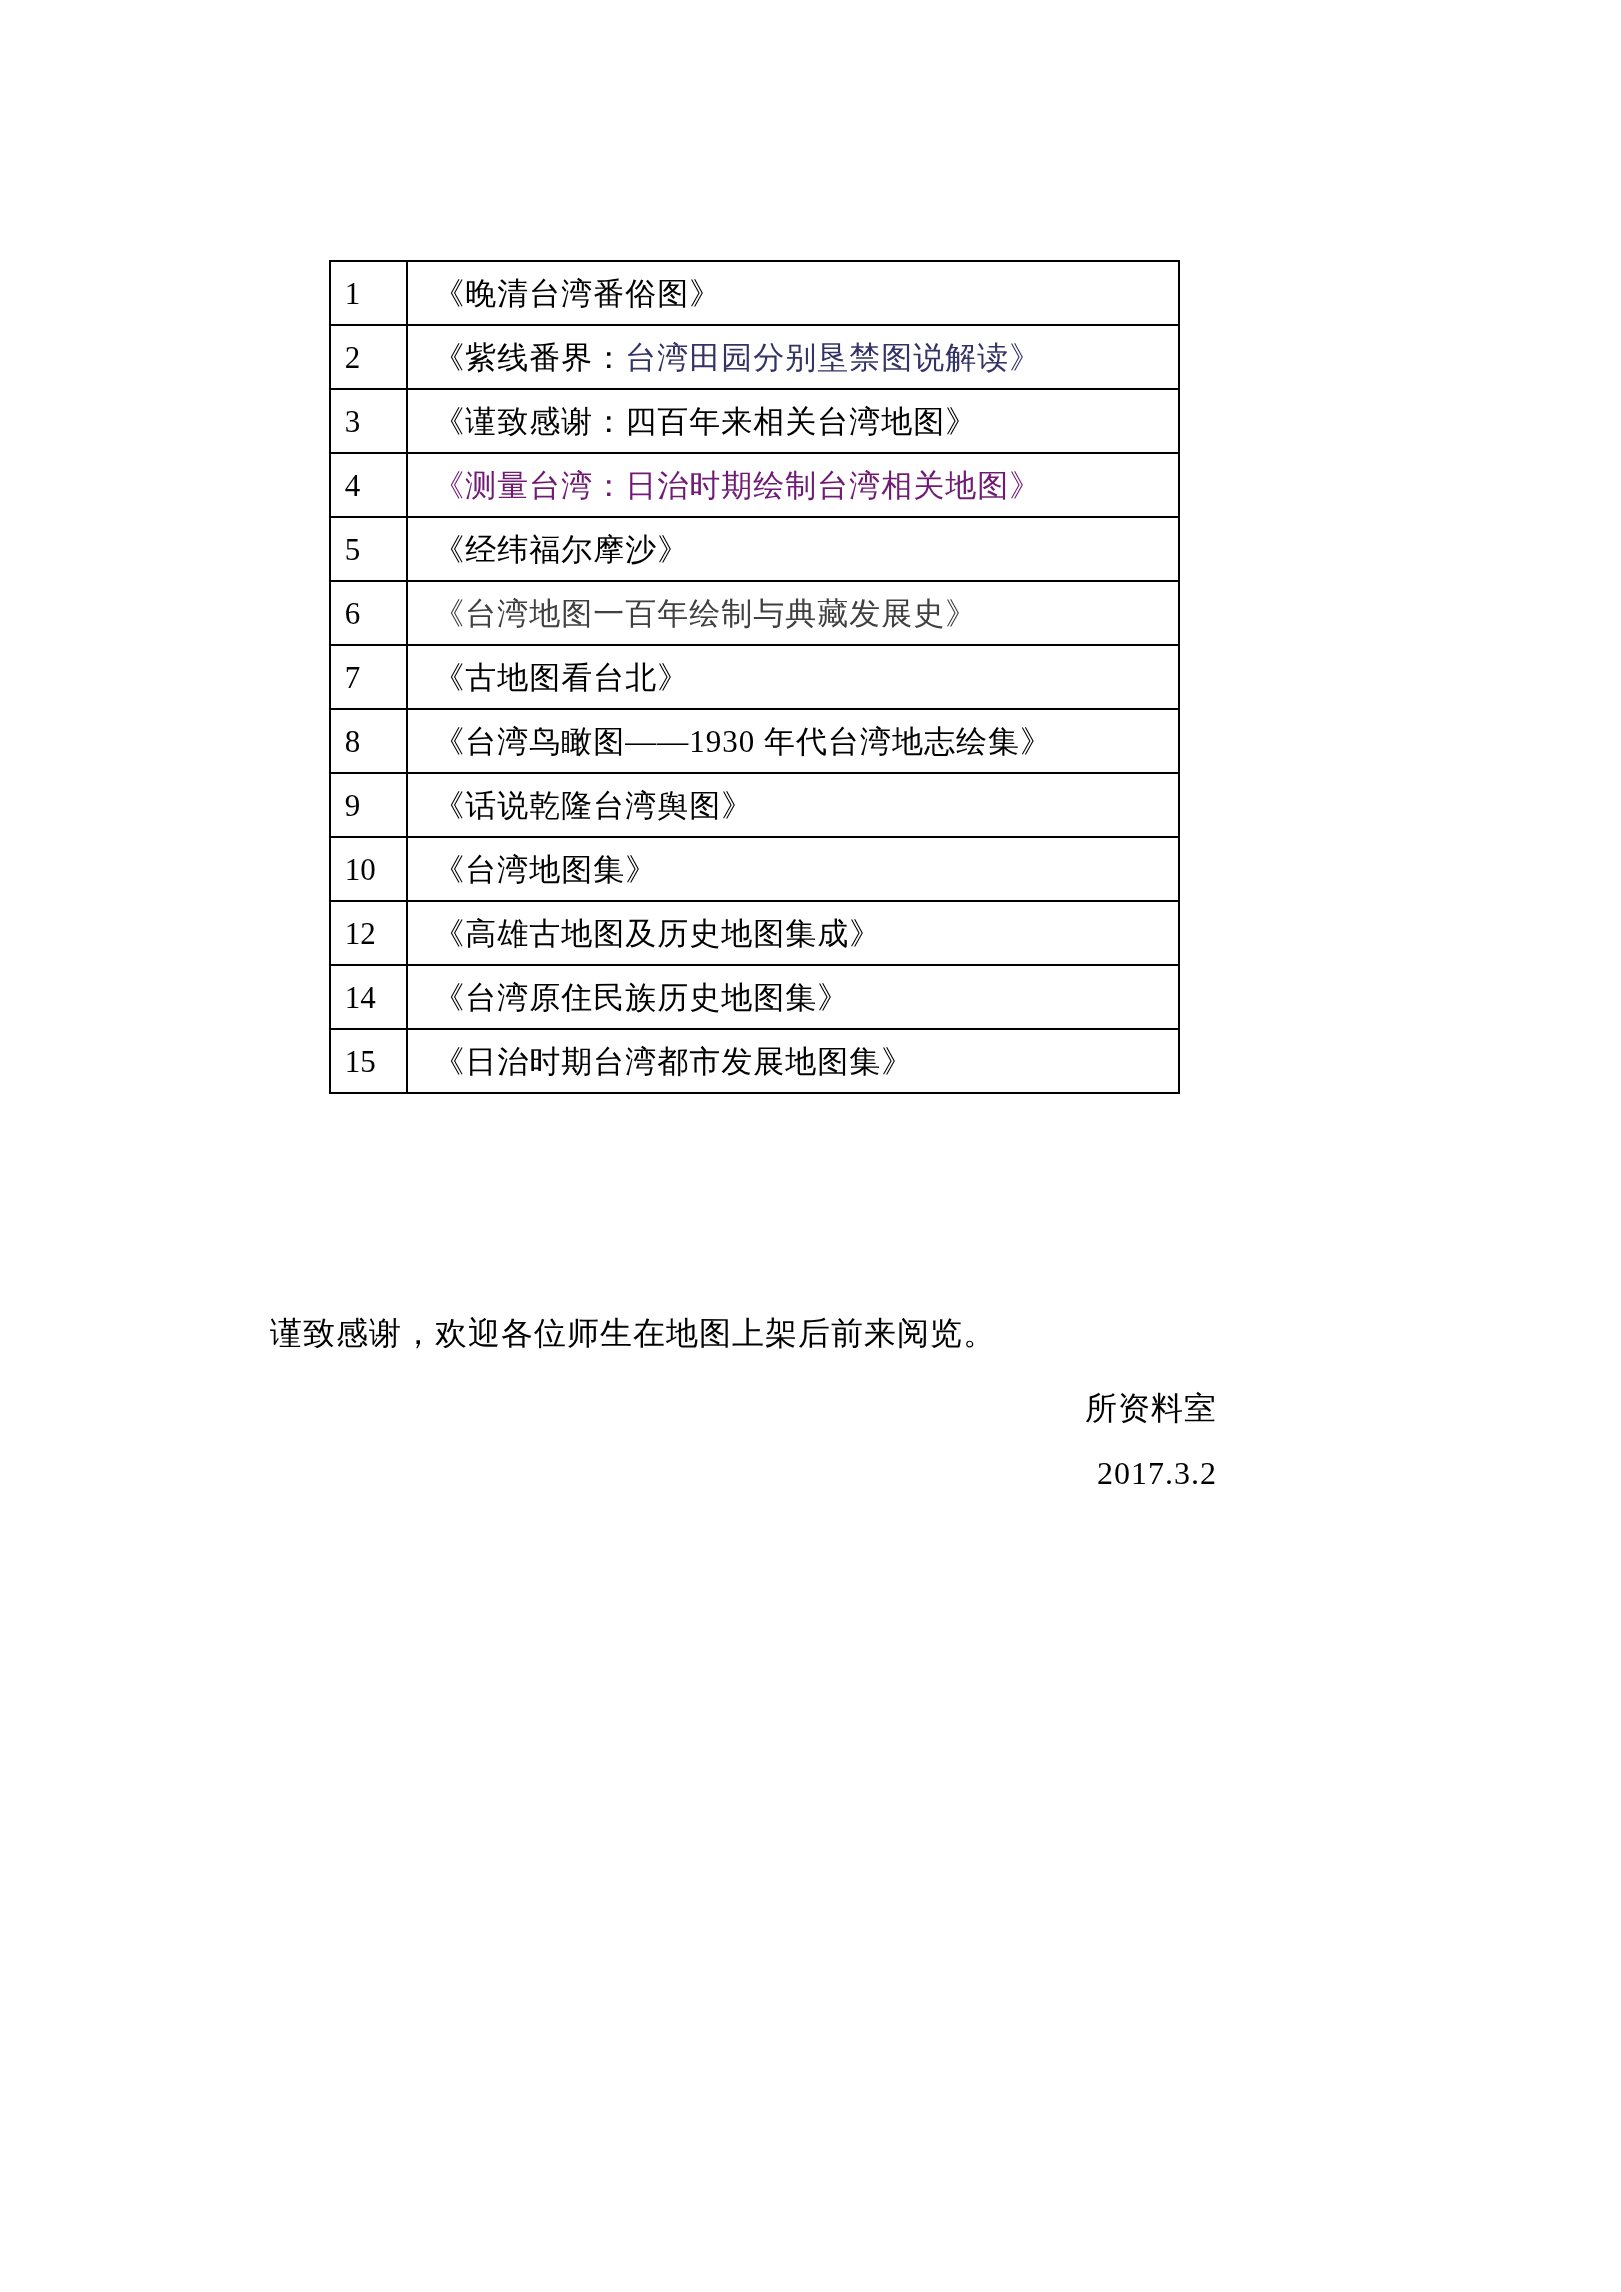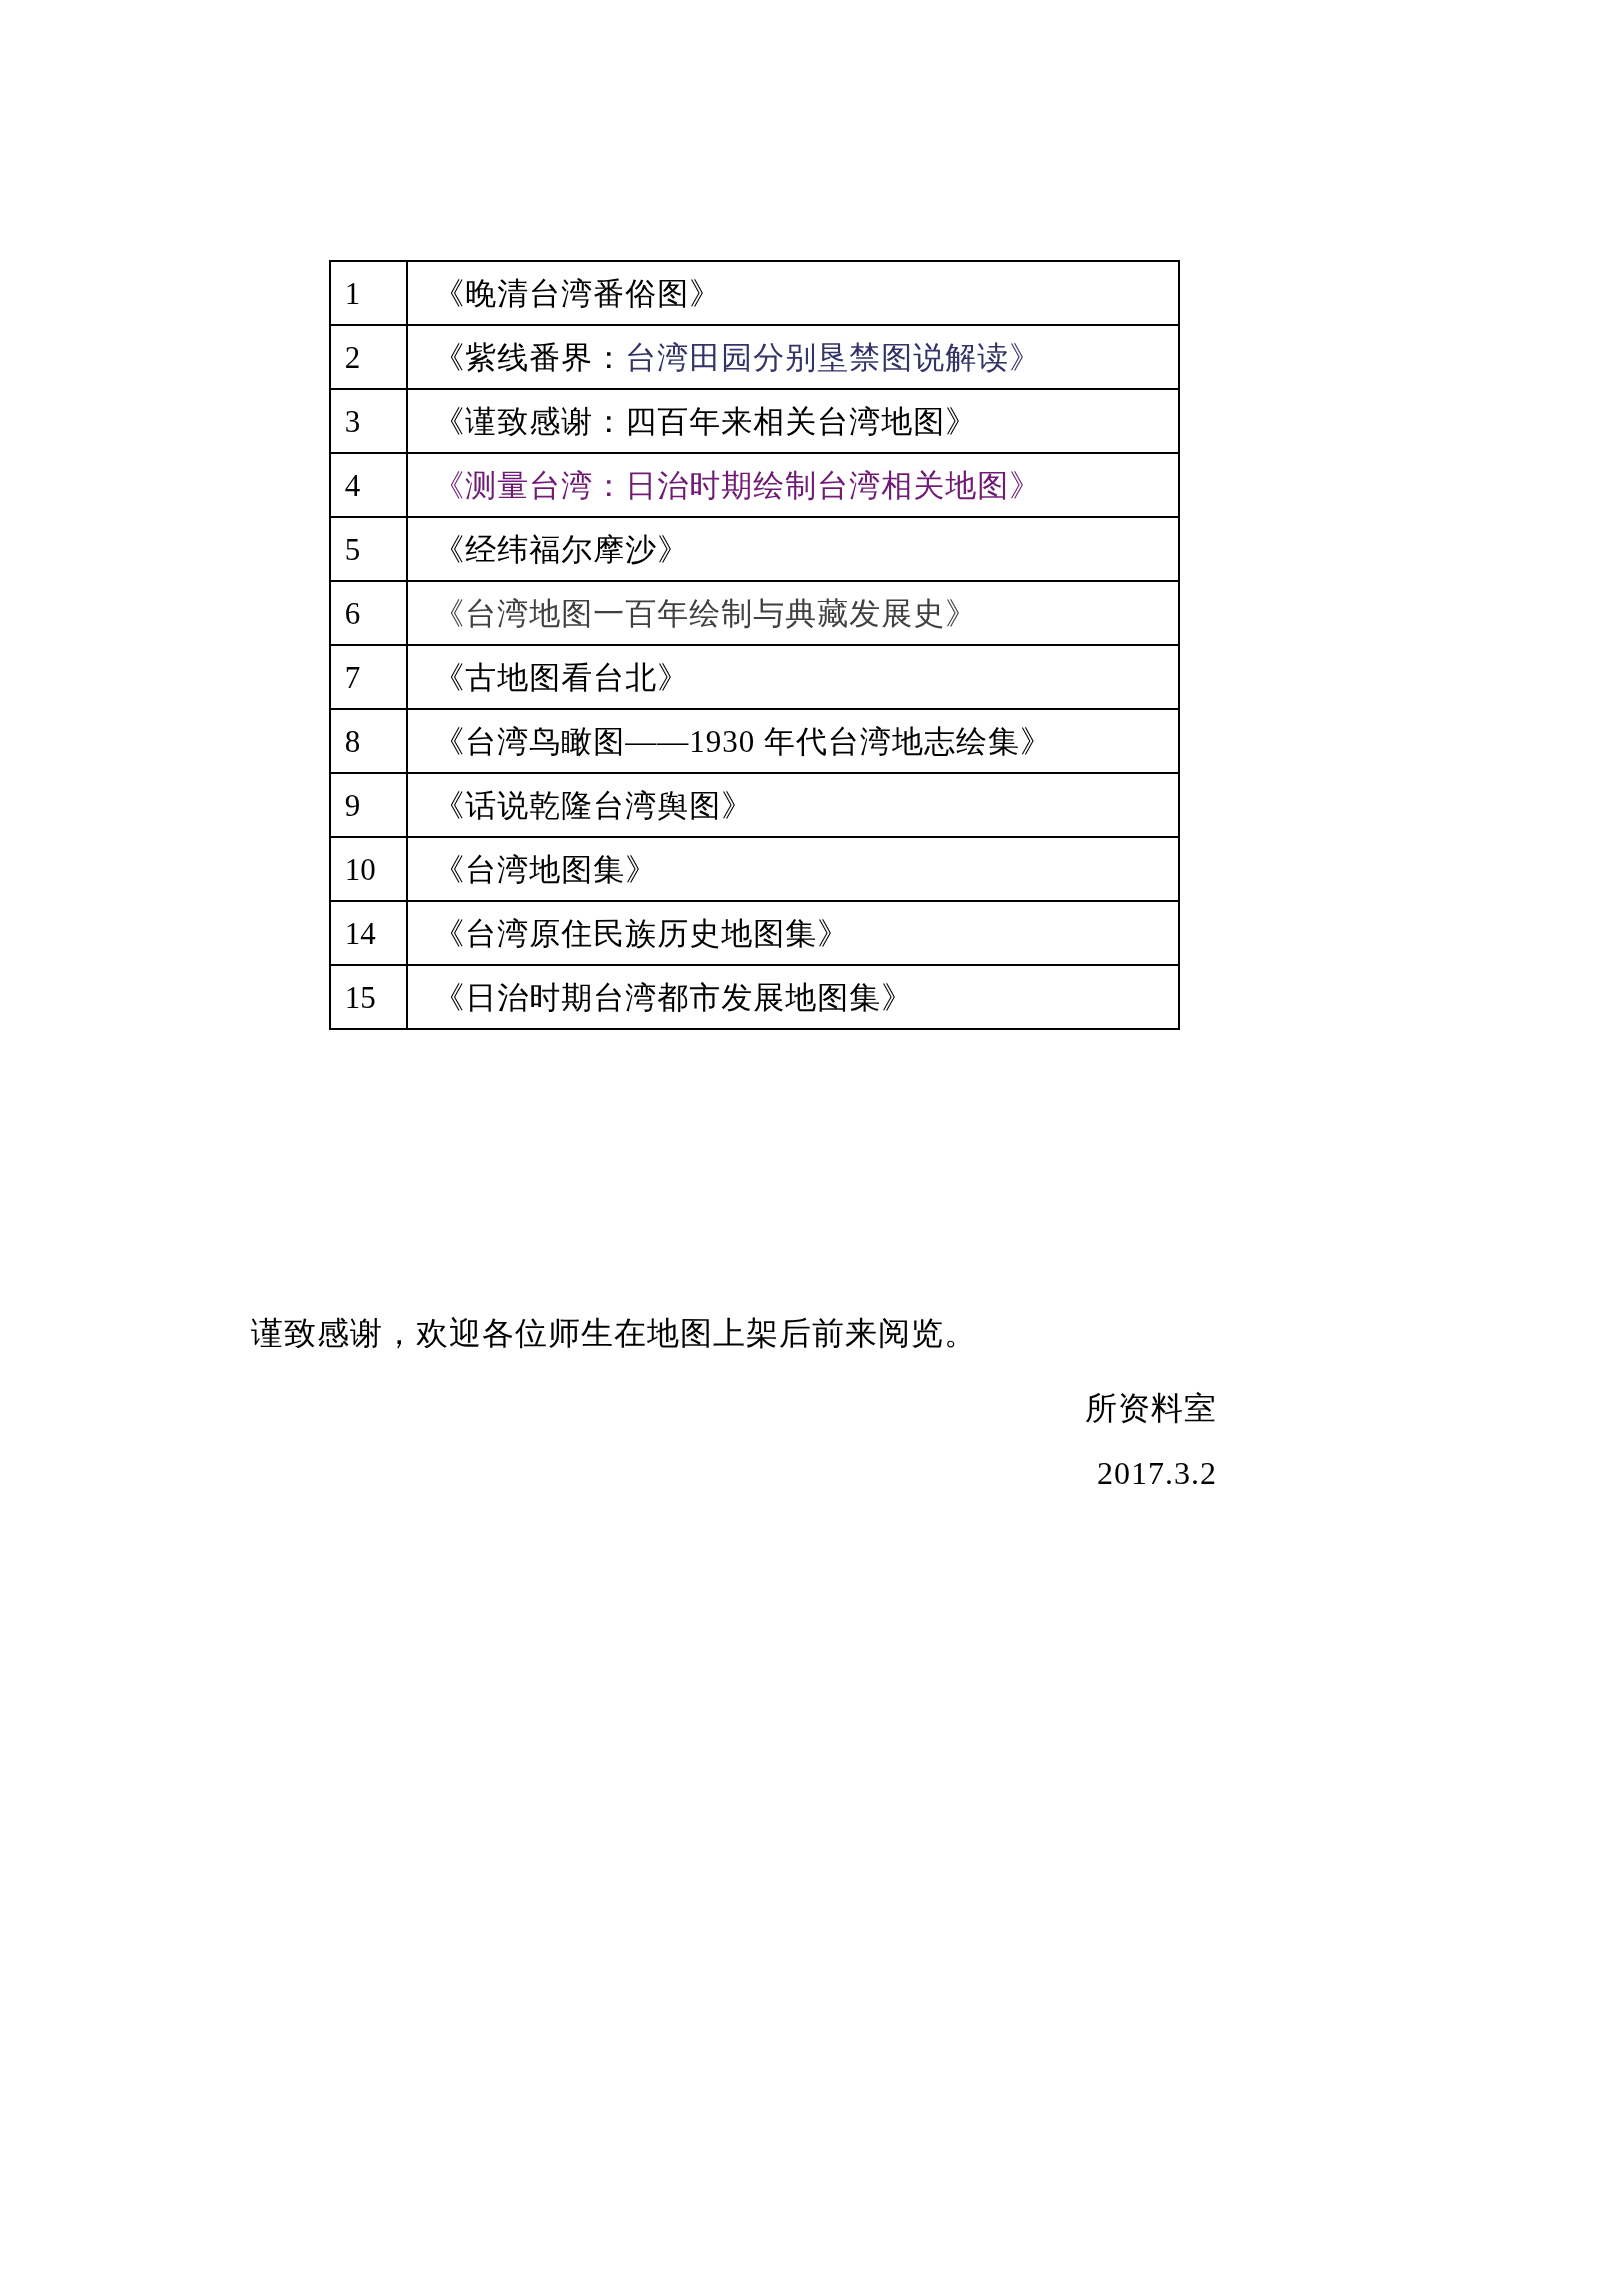--- a/index.html
+++ b/index.html
@@ -41,21 +41,21 @@
   td.num-cell {
     width: 61px;
     padding: 0 0 0 13.7px;
   }
   td.title-cell {
     padding: 0 5.9px 0 25.5px;
     letter-spacing: 1px;
   }
   .closing-note {
     position: absolute;
-    left: 251px;
+    left: 270px;
     top: 1315px;
     margin: 0;
     font-size: 32px;
     line-height: 37px;
     letter-spacing: 1px;
     white-space: nowrap;
   }
   .signature-block {
     position: absolute;
     top: 1376px;
@@ -110,20 +110,24 @@
         </tr>
         <tr>
           <td class="num-cell">9</td>
           <td class="title-cell"><span style="color: rgb(0, 0, 0);">《话说乾隆台湾舆图》</span></td>
         </tr>
         <tr>
           <td class="num-cell">10</td>
           <td class="title-cell"><span style="color: rgb(0, 0, 0);">《台湾地图集》</span></td>
         </tr>
         <tr>
+          <td class="num-cell">12</td>
+          <td class="title-cell"><span style="color: rgb(0, 0, 0);">《高雄古地图及历史地图集成》</span></td>
+        </tr>
+        <tr>
           <td class="num-cell">14</td>
           <td class="title-cell"><span style="color: rgb(0, 0, 0);">《台湾原住民族历史地图集》</span></td>
         </tr>
         <tr>
           <td class="num-cell">15</td>
           <td class="title-cell"><span style="color: rgb(0, 0, 0);">《日治时期台湾都市发展地图集》</span></td>
         </tr>
       </tbody>
   </table>
 

